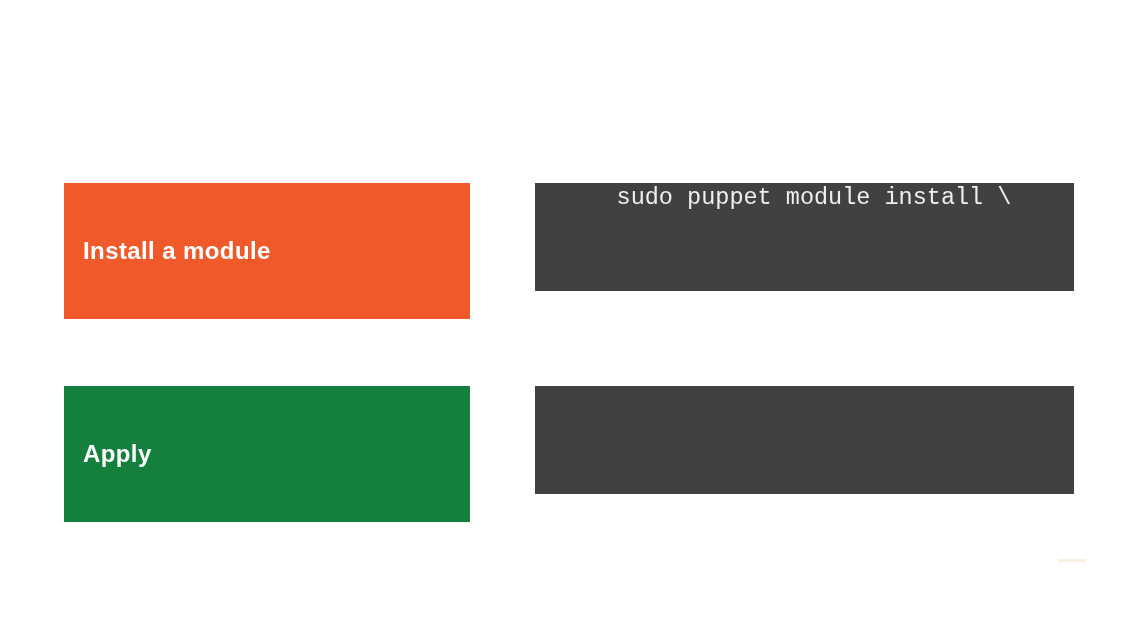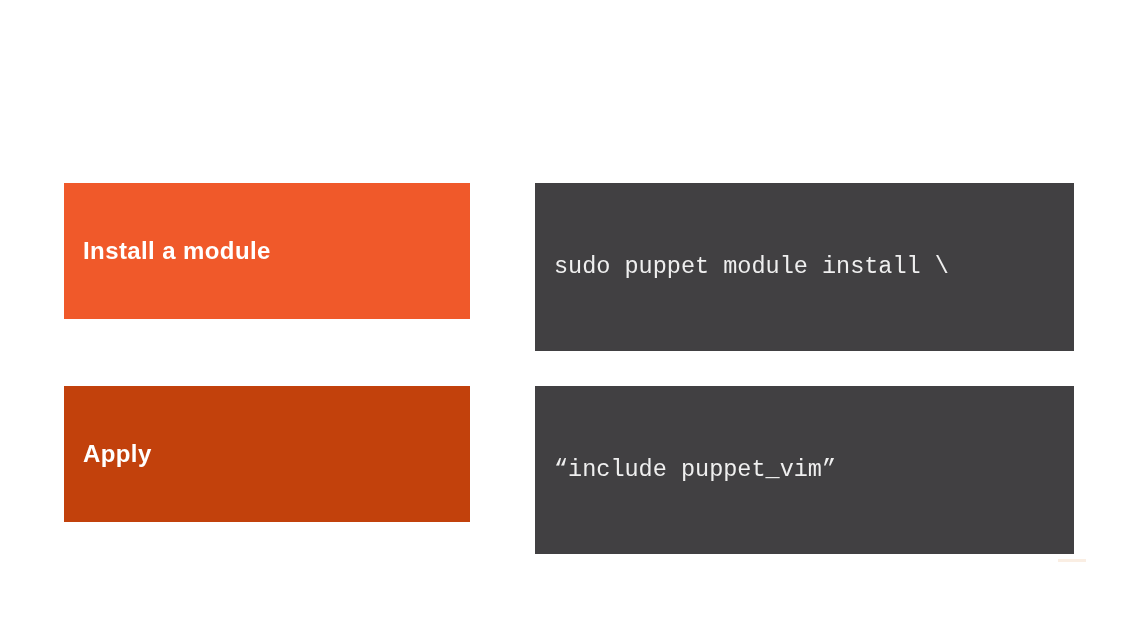--- a/index.html
+++ b/index.html
@@ -26,24 +26,24 @@
     padding-left: 19px;
     color: #ffffff;
     font-size: 24px;
     font-weight: 600;
     letter-spacing: 0.4px;
   }
   .code-box {
     position: absolute;
     left: 535px;
     width: 539px;
-    height: 168px;
+    height: 108px;
     box-sizing: border-box;
     display: flex;
-    flex-direction: column;
+    flex-direction: row;
     justify-content: center;
     padding-left: 19px;
     font-family: "Liberation Mono", "DejaVu Sans Mono", monospace;
     font-size: 23.5px;
     line-height: 30px;
     letter-spacing: 0px;
     white-space: pre;
   }
   .row-1 { top: 183px; }
   .row-2 { top: 386px; }
@@ -64,22 +64,21 @@
 
 <div class="slide" style="background: rgb(255, 255, 255);">
 
   <div class="label-box row-1" style="background: rgb(240, 89, 42); color: rgb(255, 255, 255);">
     <span>Install a module</span>
   </div>
   <div class="code-box row-1" style="background: rgb(65, 64, 66); color: rgb(239, 239, 239);">
     <span class="code-line">sudo puppet module install \</span>
   </div>
 
-  <div class="label-box row-2" style="background: #c2410c; color: rgb(255, 255, 255);">
+  <div class="label-box row-2" style="background: #15803d; color: rgb(255, 255, 255);">
     <span>Apply</span>
   </div>
   <div class="code-box row-2" style="background: rgb(65, 64, 66); color: rgb(239, 239, 239);">
-    <span class="code-line">“include puppet_vim”</span>
   </div>
 
   <div class="faint-line"></div>
 
 </div>
 
 </body></html>

